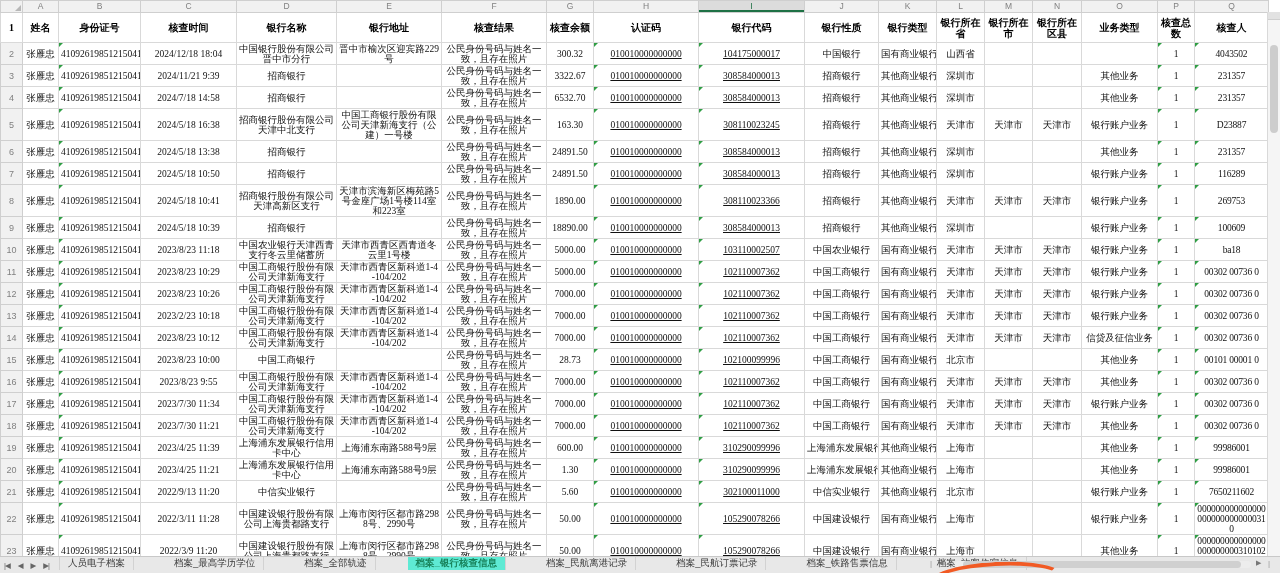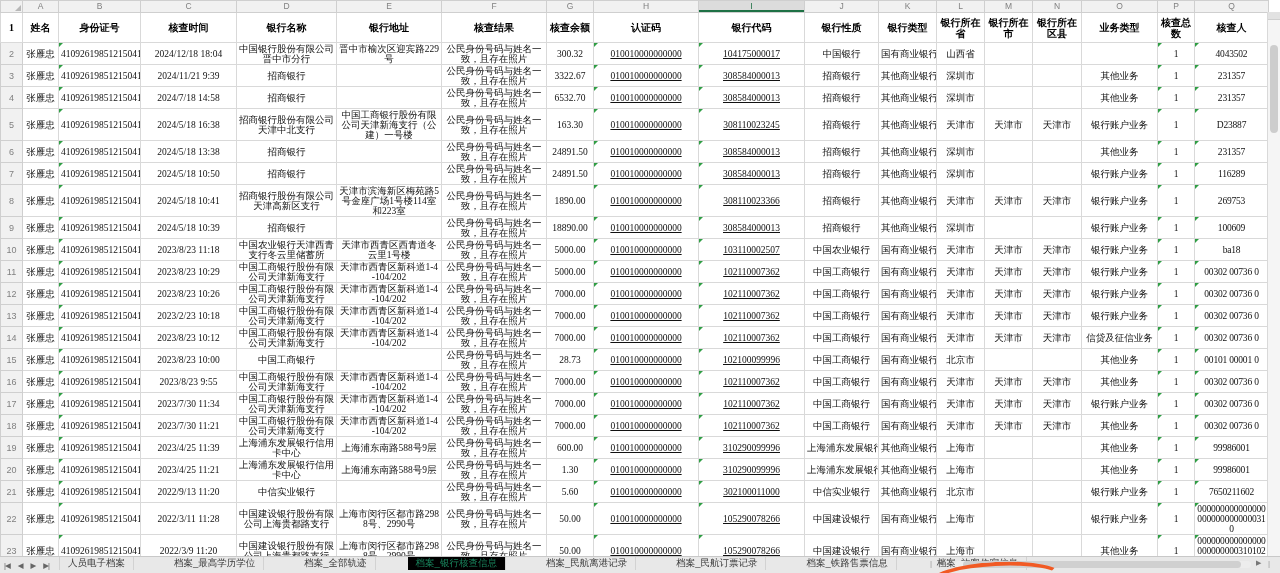--- a/index.html
+++ b/index.html
@@ -46,21 +46,21 @@
   .vscroll{position:absolute;top:12px;right:0;width:12px;height:544px;background:#f5f5f5;
     border-left:1px solid var(--grid_line);}
   .vsplit{position:absolute;top:0;left:0;right:0;height:7px;background:#e2e2e2;border-bottom:1px solid #cfcfcf;}
   .vthumb{position:absolute;top:33px;left:2px;width:8px;height:88px;background:#cdcdcd;border-radius:4px;}
   
   .tabbar{position:absolute;top:556px;left:0;width:1280px;height:17px;background:var(--tabbar_bg);
     border-top:1px solid #c8c8c8;display:flex;align-items:stretch;font-size:9.5px;color:var(--tab_text);}
   .navbtn{display:flex;align-items:center;padding:0 4px;color:#666;font-size:7.5px;letter-spacing:-1px;cursor:default;}
   .tab{display:flex;align-items:center;padding:0 8px;border-right:1px solid #d2d2d2;white-space:nowrap;}
   .tab.first{border-left:1px solid #d2d2d2;margin-left:6px;}
-  .tab.active{background:#000000;color:var(--active_tab_text);font-weight:normal;}
+  .tab.active{background:#5eead4;color:var(--active_tab_text);font-weight:bold;}
   .morebtn,.addbtn{display:flex;align-items:center;padding:0 5px;color:#555;}
   .hscroll{position:absolute;left:955px;top:561px;width:296px;height:7px;background:#ededed;border-radius:4px;}
   .hthumb{position:absolute;left:8px;top:0;width:278px;height:7px;background:#d0d0d0;border-radius:4px;}
   .harrow{position:absolute;top:559px;font-size:7px;color:#777;}
   .harrow.left{left:938px;}
   .harrow.right{left:1256px;}
   .hbar{position:absolute;top:559px;font-size:8px;color:#999;}
   .hbar.l{left:930px;} .hbar.r{left:1268px;}
   
   .swoosh{position:absolute;left:928px;top:562px;width:128px;height:28px;

